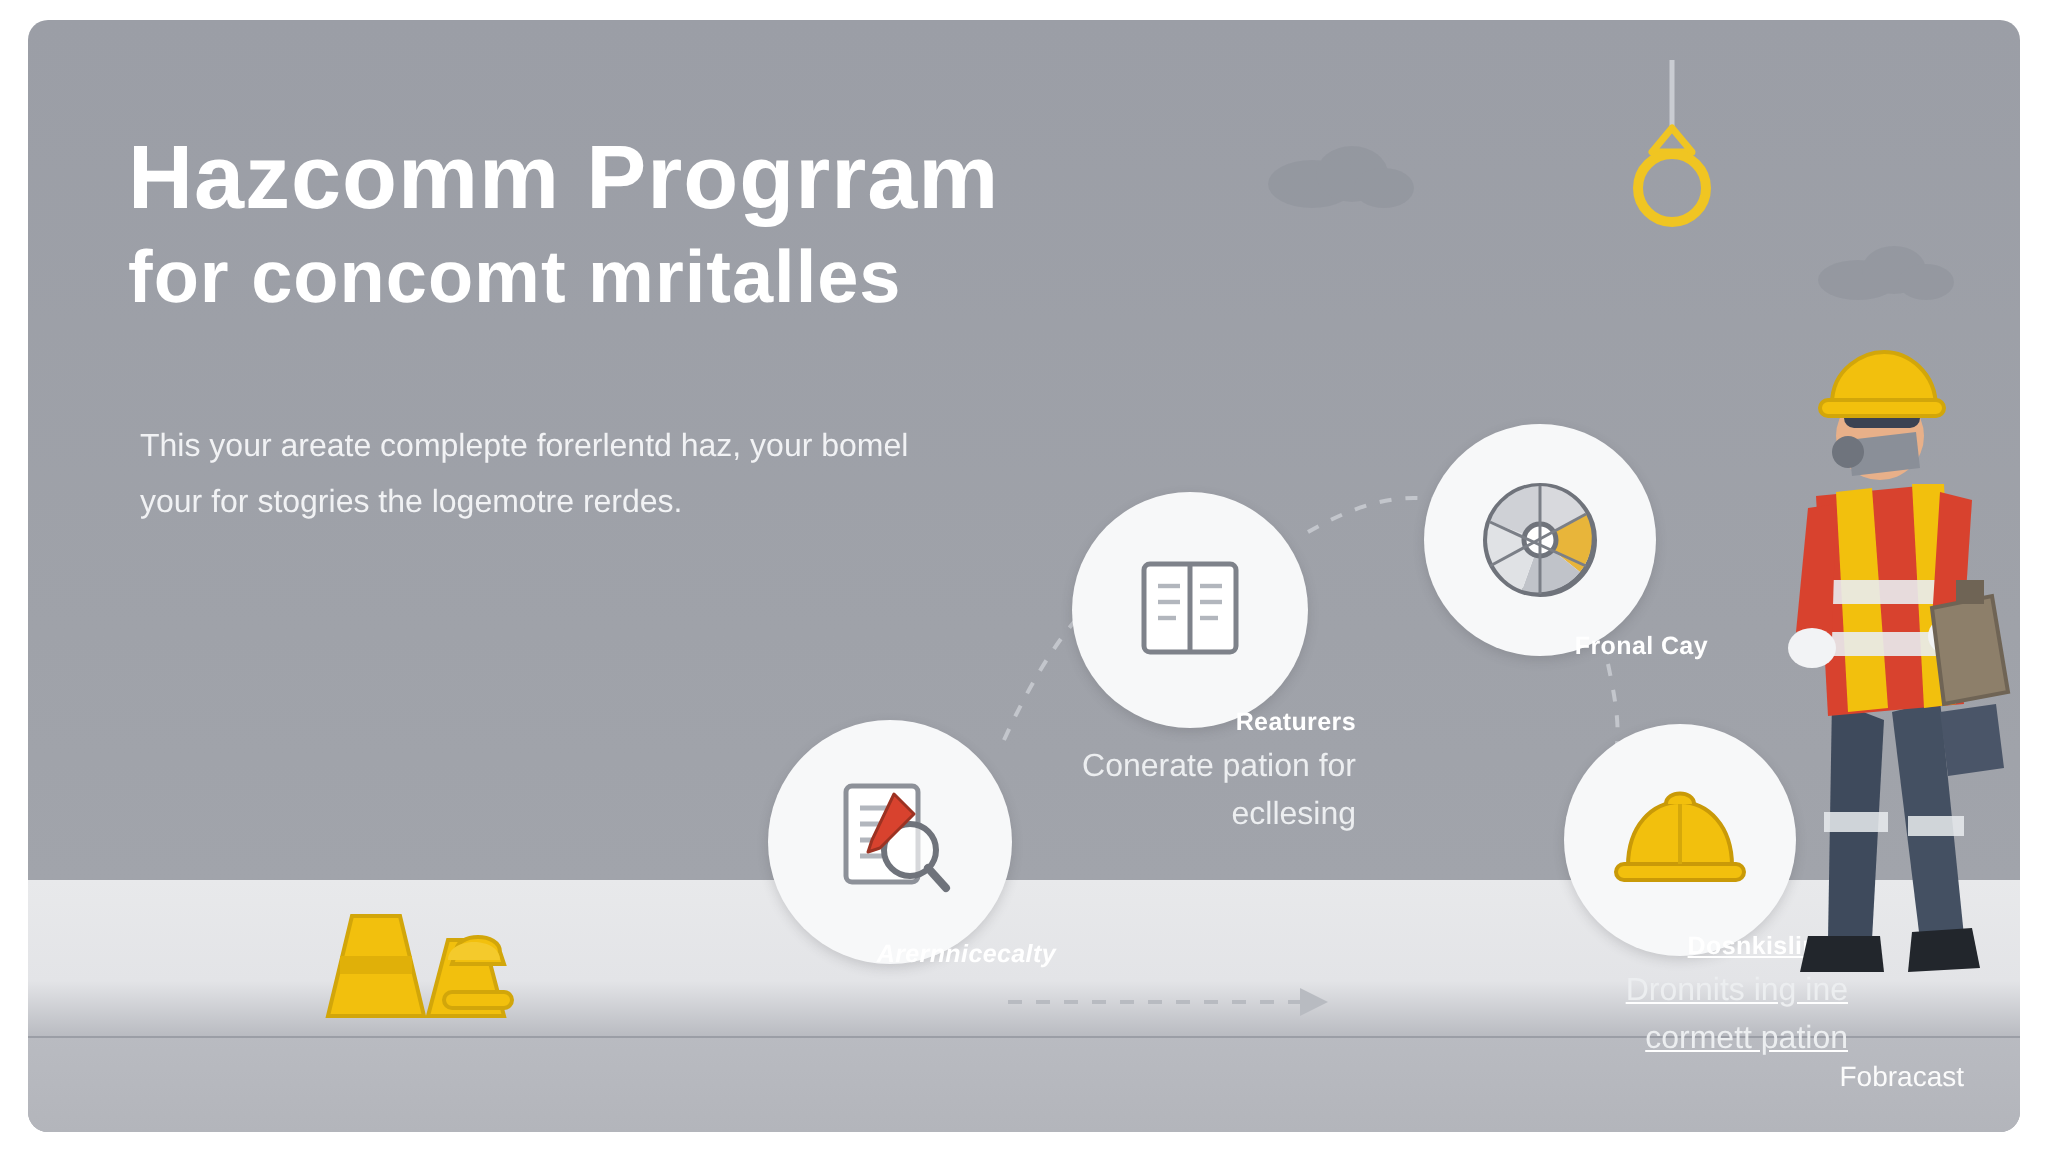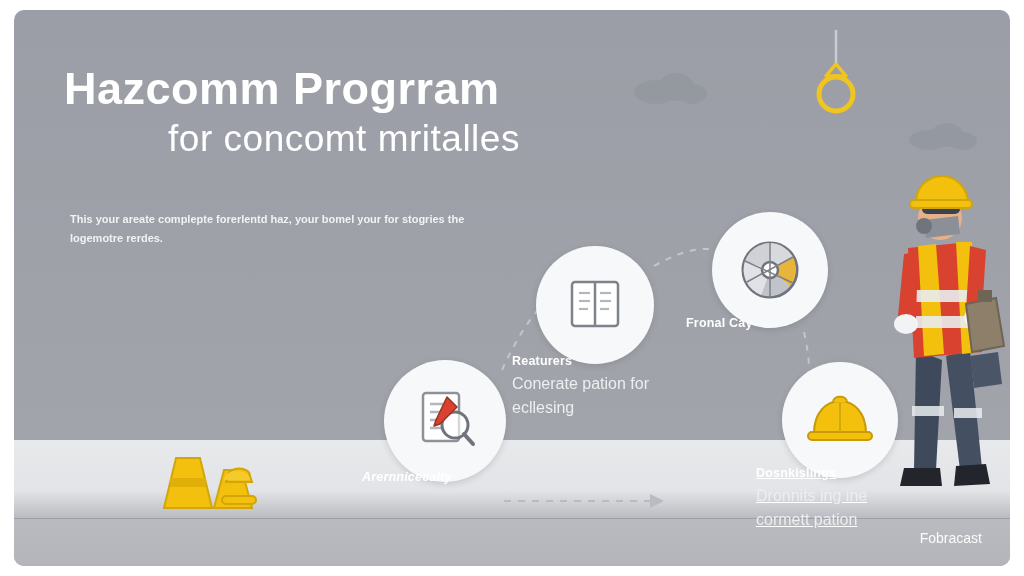--- a/index.html
+++ b/index.html
@@ -55,59 +55,58 @@
   .title-line1 {
     font-size: 45px;
     font-weight: bold;
     color: #ffffff;
     letter-spacing: 0.5px;
     line-height: 1.08;
     margin: 0;
   }
   .title-line2 {
     font-size: 37px;
-    font-weight: normal;
+    font-weight: bold;
     color: #ffffff;
     letter-spacing: 0.5px;
     line-height: 1.12;
     margin: 4px 0 0 0;
-    text-align: center;
   }
 
   
   .body-block {
     position: absolute;
     left: 56px;
     top: 200px;
     width: 400px;
   }
   .para {
-    font-size: 11px;
+    font-size: 16px;
     line-height: 1.72;
     color: #f1f2f4;
     margin: 0 0 16px 0;
-    font-weight: bold;
+    font-weight: normal;
   }
 
   
   .node {
     position: absolute;
   }
   .node-circle {
     position: absolute;
     border-radius: 50%;
     background: #f7f8f9;
     box-shadow: 0 2px 6px rgba(60,62,68,0.18);
     display: flex;
     align-items: center;
     justify-content: center;
   }
   .node-label {
     position: absolute;
-    text-align: left;
+    text-align: right;
     color: #ffffff;
   }
   .node-title {
     font-size: 12.5px;
     font-weight: bold;
     margin: 0;
     letter-spacing: 0.2px;
   }
   .node-desc {
     font-size: 16px;

